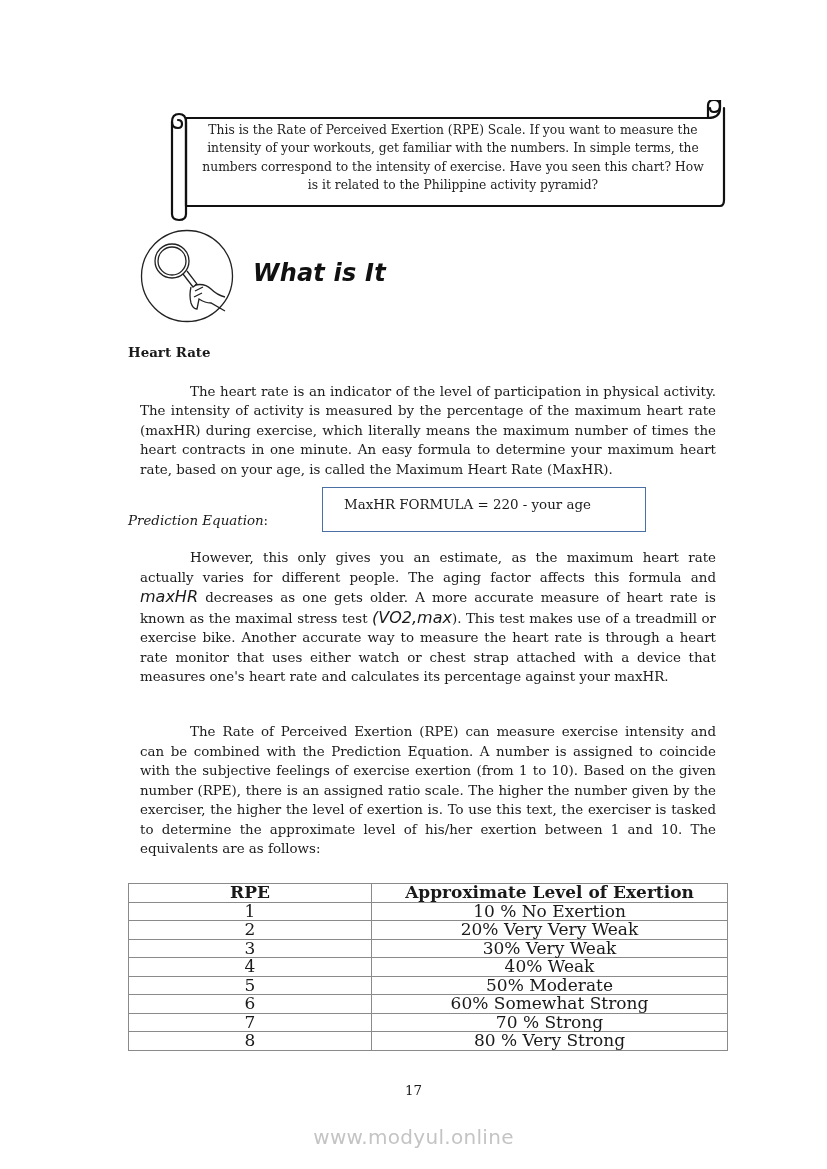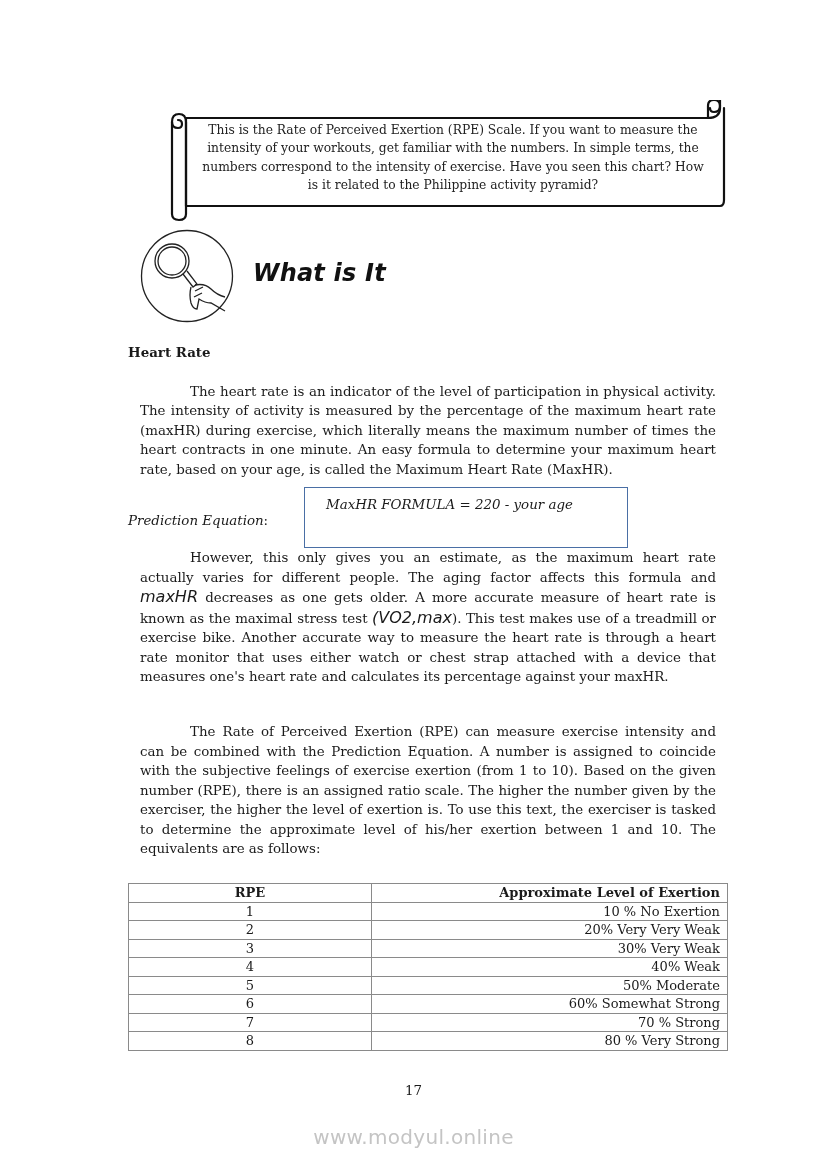--- a/index.html
+++ b/index.html
@@ -17,32 +17,32 @@
   .section-title { position: absolute; left: 253px; top: 259px; font-family: "DejaVu Sans", "Liberation Sans", sans-serif;
                    font-weight: bold; font-style: italic; font-size: 24px; color: #111; letter-spacing: 0.2px; }
 
   .content { position: absolute; left: 128px; width: 600px; font-size: 13.4px; line-height: 19.5px; }
   .heading { font-weight: bold; font-size: 13.4px; }
   .para { text-align: justify; text-align-last: left; margin: 12px; }
   .indent { text-indent: 50px; }
 
   .formula-row { position: absolute; left: 128px; top: 497px; width: 600px; height: 22px; font-size: 13.4px; }
   .formula-label { position: absolute; left: 0; top: 16px; font-style: italic; }
-  .formula-box { position: absolute; left: 176px; top: -10px; width: 324px; height: 61px;
-                 border: 1px solid #4a6fa5; box-sizing: border-box; font-style: italic; }
+  .formula-box { position: absolute; left: 194px; top: -10px; width: 324px; height: 45px;
+                 border: 1px solid #4a6fa5; box-sizing: border-box; }
   .formula-text { position: absolute; left: 21px; top: 9px; font-size: 13.4px; }
 
   .bi { font-weight: normal; font-style: italic; font-family: "DejaVu Sans", "Liberation Sans", sans-serif; font-size: 16px; }
 
   table.rpe { position: absolute; left: 128px; top: 883px; width: 600px; border-collapse: collapse;
-              font-size: 13px; }
+              font-size: 17px; }
   table.rpe td, table.rpe th { border: 1px solid #8a8a8a; padding: 0 7px; height: 17.5px; line-height: 17px; }
   table.rpe th { font-weight: bold; }
   table.rpe .c1 { width: 228px; text-align: center; }
-  table.rpe .c2 { text-align: right; }
+  table.rpe .c2 { text-align: center; }
 
   .page-number { position: absolute; left: 0; width: 827px; top: 1083px; text-align: center; font-size: 13.4px; }
   .watermark { position: absolute; left: 0; width: 827px; top: 1125px; text-align: center;
                font-family: "DejaVu Sans", "Liberation Sans", sans-serif; font-size: 20px; color: #c4c4c4; letter-spacing: 0.3px; }
 </style>
 </head>
 <body>
 
 <div class="scroll">
   <svg width="560" height="124" viewBox="0 0 560 124">

